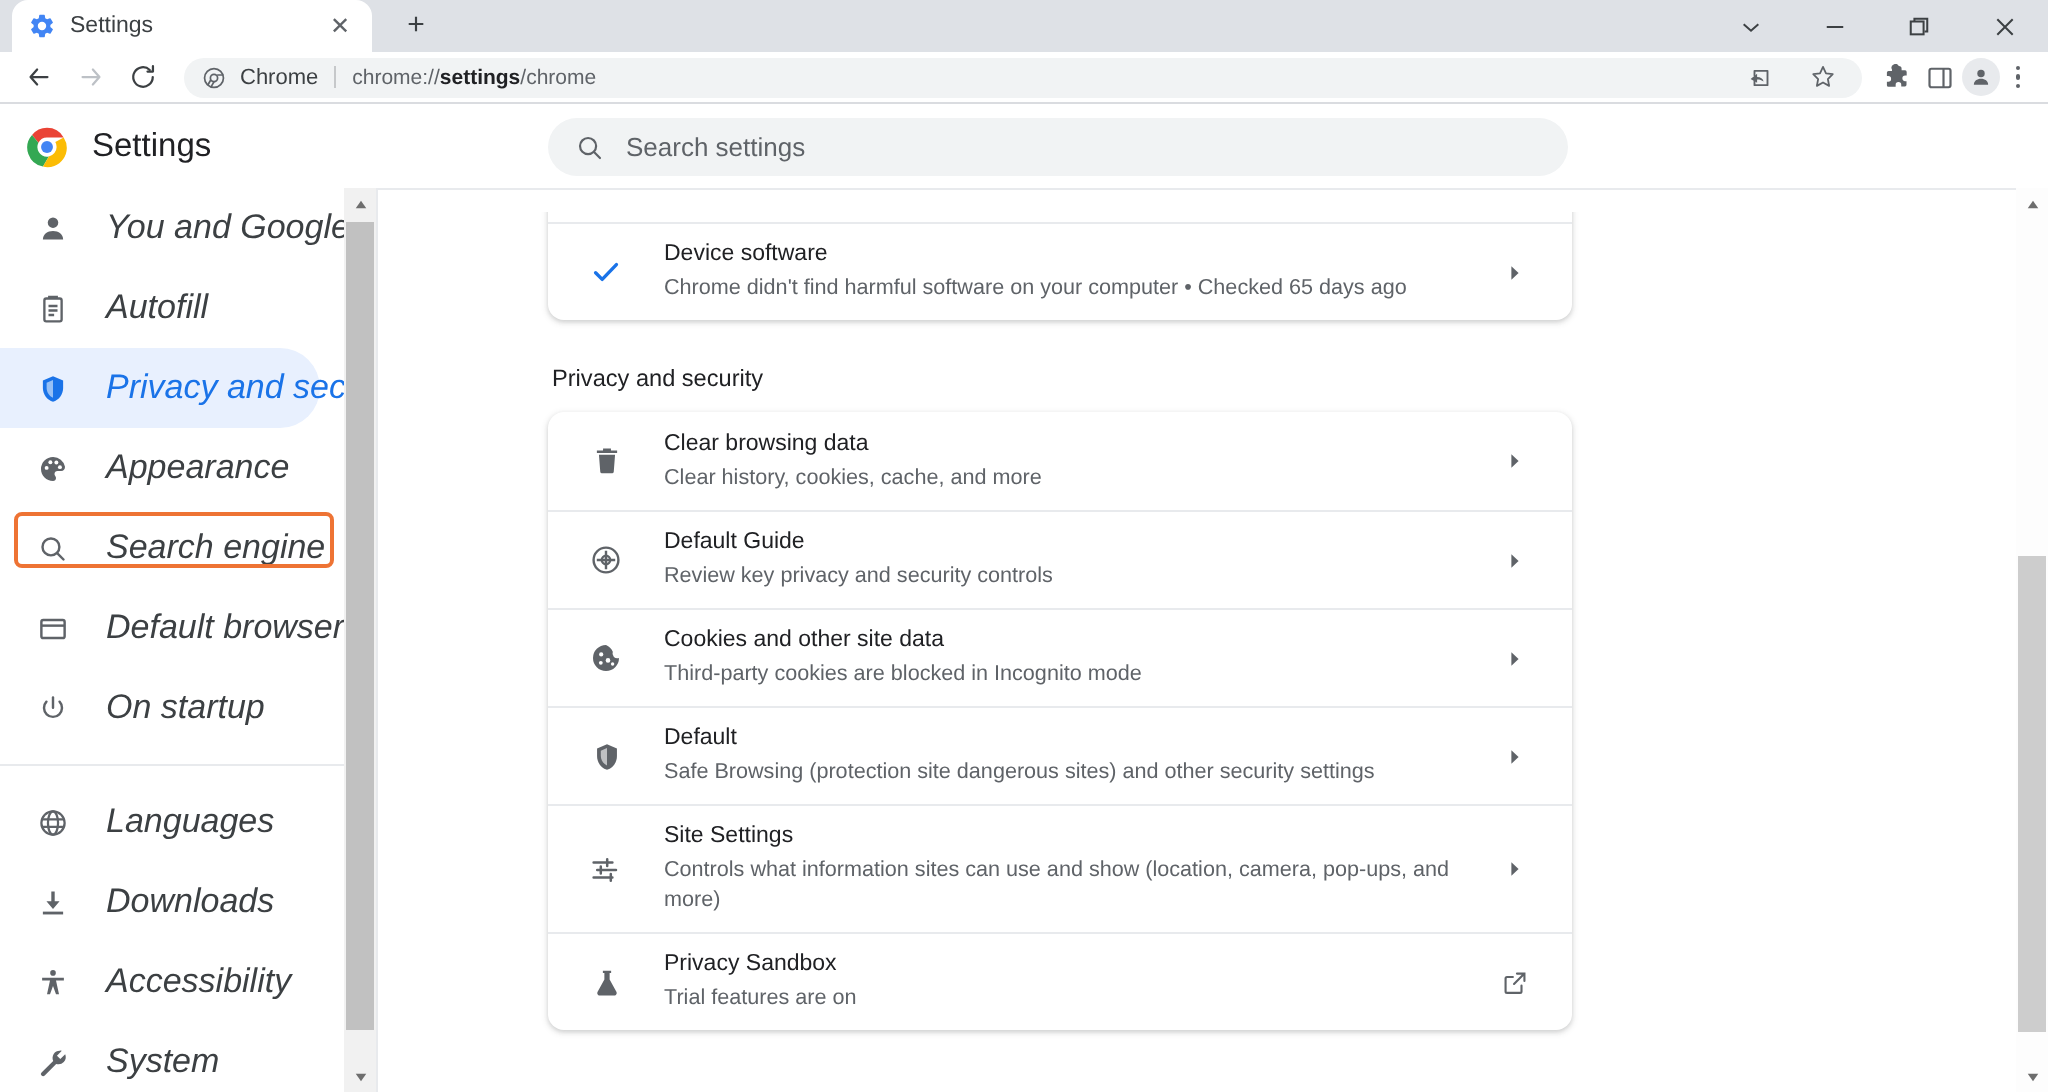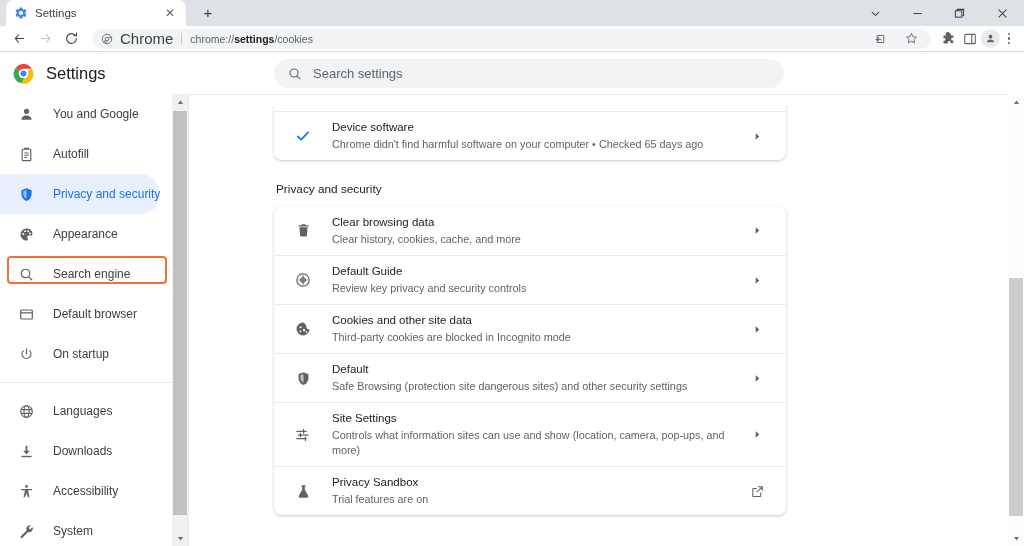--- a/index.html
+++ b/index.html
@@ -63,21 +63,21 @@
     border-radius:50%;
   }
   .navbtn.disabled { color:#bdc1c6; }
   .omnibox {
     flex:1; height:20px; margin:0 6px 0 8px;
     background:#f1f3f4; border-radius:11px;
     display:flex; align-items:center; padding:0 9px; gap:7px;
     min-width:0;
   }
   .omni-icon { width:12px; height:12px; flex:none; color:#5f6368; }
-  .omni-chrome-label { font-size:15px; color:#3c4043; flex:none; }
+  .omni-chrome-label { font-size:11px; color:#3c4043; flex:none; }
   .omni-div { width:1px; height:11px; background:#c6c8ca; flex:none; margin:0 1px; }
   .omni-url { font-size:10.5px; color:#5f6368; white-space:nowrap; overflow:hidden; }
   .omni-url b { color:#202124; font-weight:700; }
   .omni-right { margin-left:auto; display:flex; align-items:center; gap:9px; padding-left:8px; flex:none; }
   .tbicon {
     width:22px; height:22px; display:flex; align-items:center;
     justify-content:center; color:#5f6368; flex:none;
   }
   .avatar-btn {
     width:19px; height:19px; border-radius:50%; background:#e8eaed;
@@ -130,21 +130,21 @@
   }
   .nav-item {
     position:relative; height:40px; display:flex; align-items:center;
     padding-left:18px; gap:18px; color:#5f6368;
   }
   .nav-item .nav-icon {
     width:17px; height:17px; flex:none; display:flex;
     align-items:center; justify-content:center; color:#5f6368;
   }
   .nav-item .nav-label {
-    font-size:12px; color:#3c4043; white-space:nowrap;
+    font-size:17px; color:#3c4043; white-space:nowrap;font-style:italic;
   }
   .nav-item.active { background:#e8f0fe; border-radius:0 20px 20px 0; margin-right:12px; }
   .nav-item.active .nav-label { color:#1a73e8; font-weight:400; }
   .nav-item.active .nav-icon { color:#1a73e8; }
   .nav-sep {
     height:1px; background:#e8eaed; margin:8px 0 8px 0; width:172px;
   }
   .highlight-box {
     position:absolute; left:7px; top:162px; width:160px; height:28px;
     border:2.5px solid #ee7334; border-radius:4px;
@@ -267,21 +267,21 @@
     </div>
 
     <div class="omnibox">
       <svg class="omni-icon" viewBox="0 0 16 16" fill="none" stroke="#5f6368" stroke-width="1.15">
         <circle cx="8" cy="8" r="6.3"></circle>
           <circle cx="8" cy="8" r="2.4"></circle>
           <path d="M10.1 6H14.3M5.9 9.2L3.8 12.8M8.1 10.4L6 13.9"></path>
       </svg>
       <span class="omni-chrome-label">Chrome</span>
       <span class="omni-div"></span>
-      <span class="omni-url"><span>chrome://</span><b>settings</b><span>/cookies</span></span>
+      <span class="omni-url"><span>chrome://</span><b>settings</b><span>/chrome</span></span>
 
       <div class="omni-right">
         <div class="tbicon">
           <svg width="13" height="13" viewBox="0 0 16 16" fill="none" stroke="#5f6368" stroke-width="1.15" stroke-linecap="round" stroke-linejoin="round">
               <path d="M4 7V4.2h8V13H4v-2.6"></path>
               <path d="M1.6 9.2l4-3.2v2c2.2 0 3.6 1 4 2.8-1.2-.9-2.3-1.3-4-1.3v2z" fill="#5f6368" stroke="none"></path>
             </svg>
         </div>
         <div class="tbicon">
           <svg width="13" height="13" viewBox="0 0 16 16" fill="none" stroke="#5f6368" stroke-width="1.1" stroke-linejoin="round">

